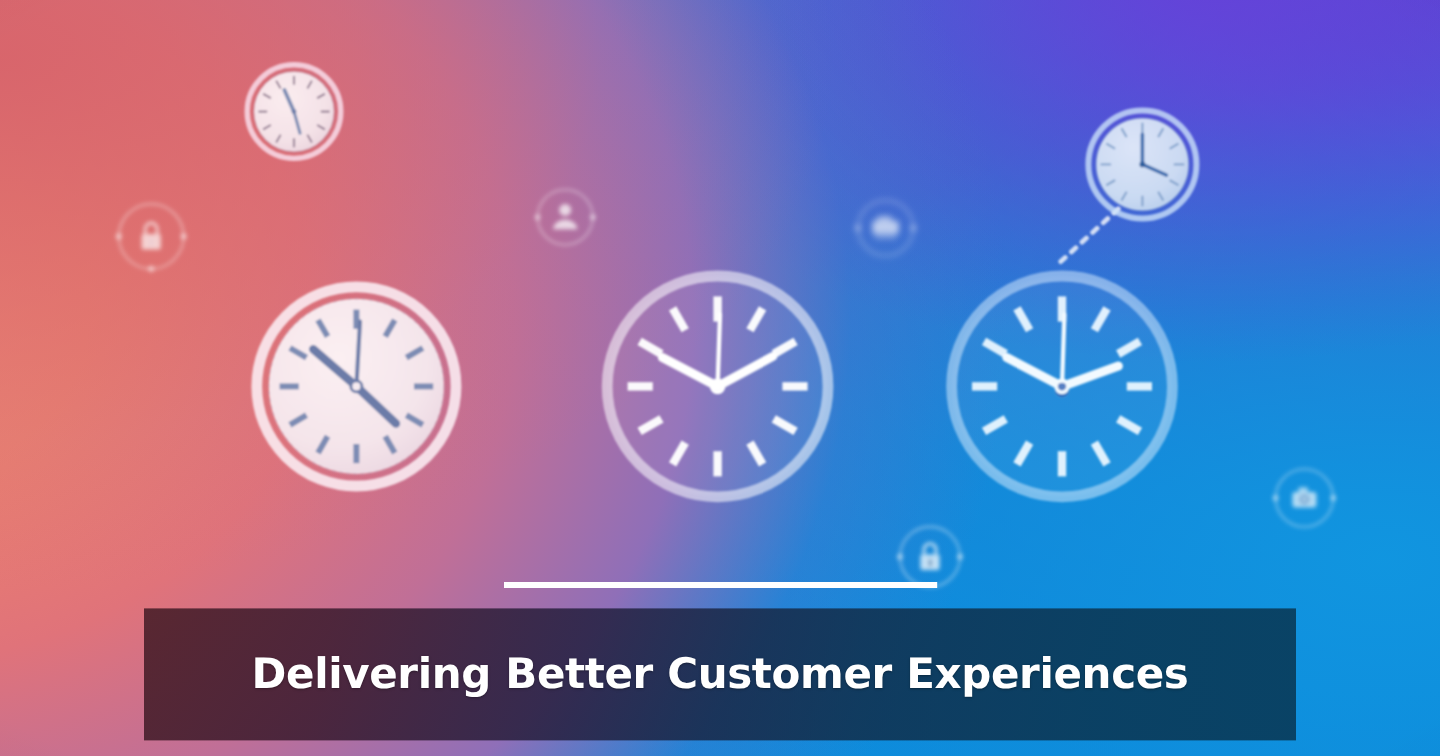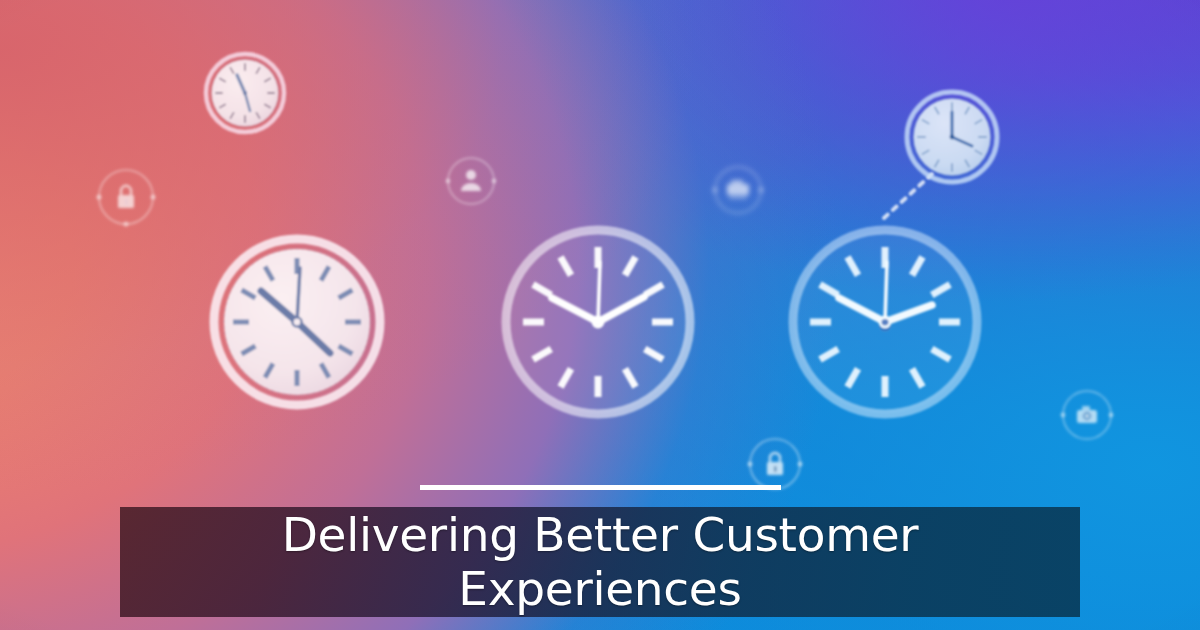--- a/index.html
+++ b/index.html
@@ -58,22 +58,22 @@
         rgba(48,20,38,0.80) 16%,
         rgba(32,28,58,0.82) 38%,
         rgba(16,44,72,0.84) 62%,
         rgba(10,52,80,0.86) 82%,
         rgba(8,54,82,0.86) 100%);
     display:flex; align-items:center; justify-content:center;
   }
   #title-text {
     color:#ffffff;
     font-family:"DejaVu Sans", sans-serif;
-    font-weight:normal;
-    font-size:47px;
+    font-weight:bold;
+    font-size:35px;
     line-height:1.15;
     letter-spacing:-0.3px;
     text-align:center;
     width:100%;
     padding:0 32px;
     text-shadow:0 1px 2px rgba(0,0,0,0.35);
   }
   #title-text span { display:block; }
   #title-rule {
     position:absolute;

